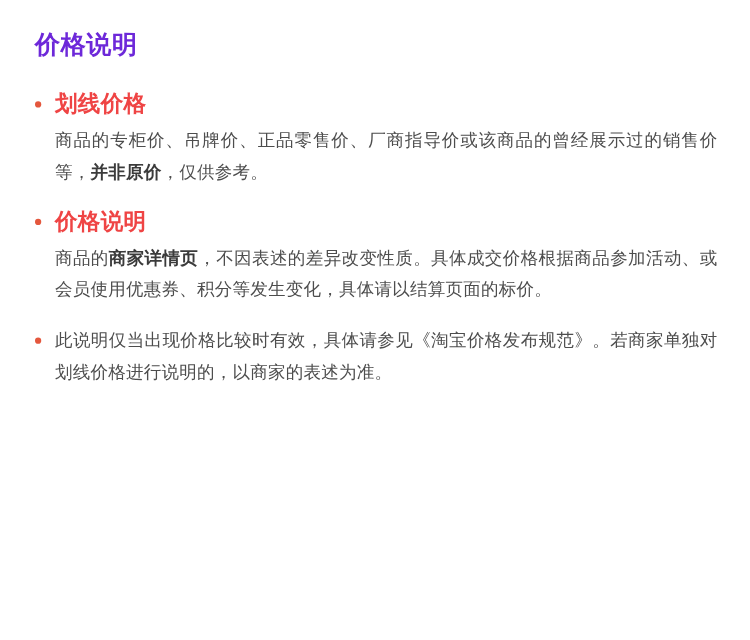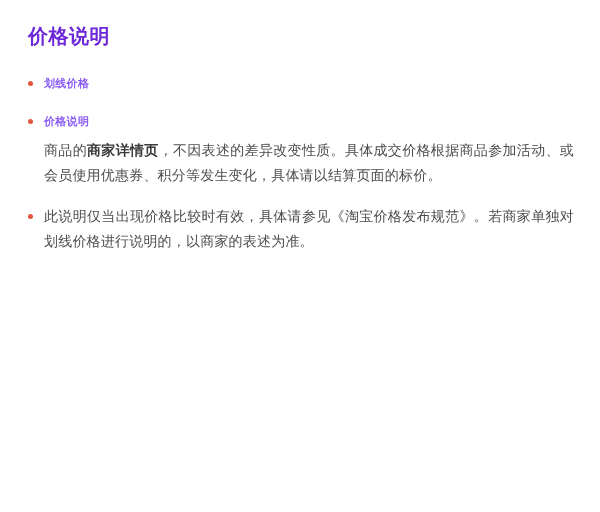--- a/index.html
+++ b/index.html
@@ -38,24 +38,24 @@
   .bullet {
     position: absolute;
     left: 2px;
     top: 9px;
     width: 5px;
     height: 5px;
     border-radius: 50%;
     background: #e4573d;
   }
   .section-heading {
-    font-size: 11px;
+    font-size: 18px;
     line-height: 22px;
     font-weight: bold;
-    color: #8b5cf6;
+    color: #ef4444;
     margin: 0 0 6px 0;
     letter-spacing: 0.3px;
   }
   .section-body {
     font-size: 14px;
     line-height: 25px;
     color: #4d4d4d;
     margin: 0;
     letter-spacing: 0.2px;
     text-align: justify;
@@ -74,20 +74,23 @@
 </head>
 <body>
 
 <div class="page">
 
   <h1 class="page-title">价格说明</h1>
 
   <div class="section">
     <span class="bullet"></span>
     <div class="section-heading">划线价格</div>
+    <p class="section-body">
+      <span>商品的专柜价、吊牌价、正品零售价、厂商指导价或该商品的曾经展示过的销售价等，</span><span class="em">并非原价</span><span>，仅供参考。</span>
+    </p>
   </div>
 
   <div class="section">
     <span class="bullet"></span>
     <div class="section-heading">价格说明</div>
     <p class="section-body">
       <span>商品的</span><span class="em">商家详情页</span><span>，不因表述的差异改变性质。具体成交价格根据商品参加活动、或会员使用优惠券、积分等发生变化，具体请以结算页面的标价。</span>
     </p>
   </div>
 

